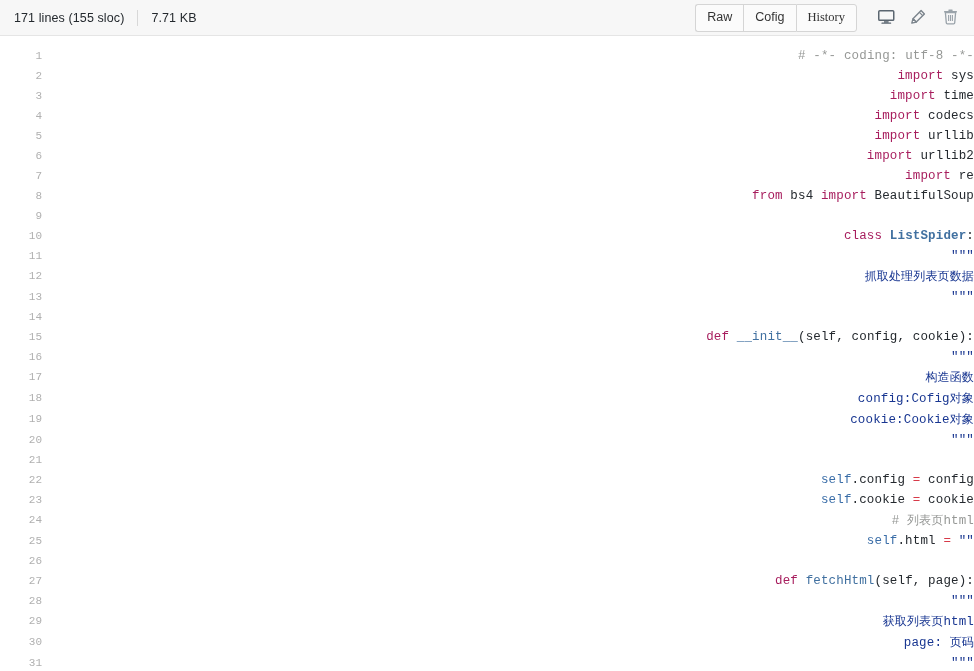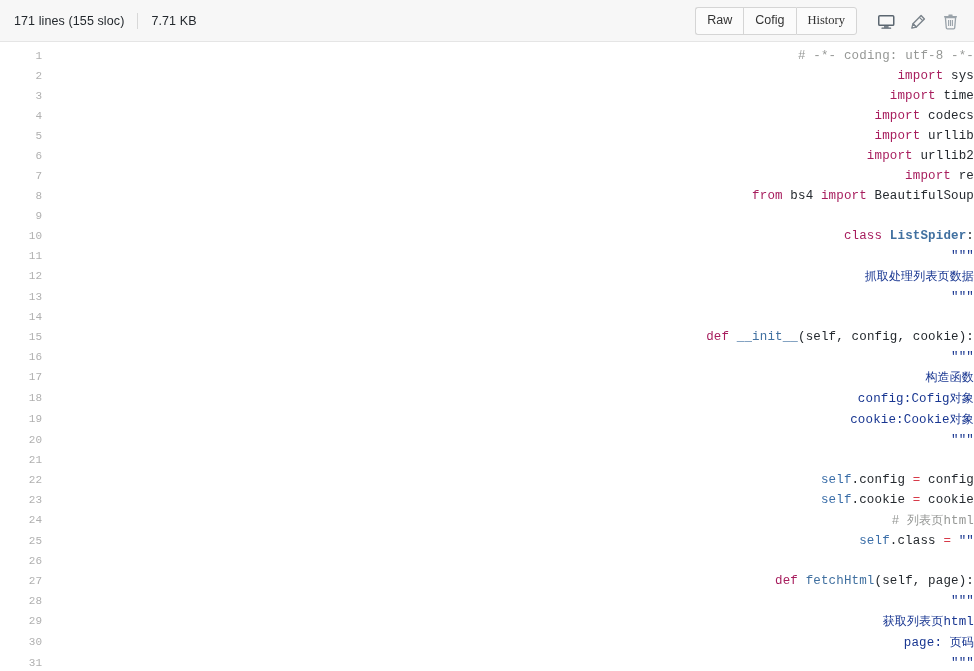--- a/index.html
+++ b/index.html
@@ -9,21 +9,21 @@
     overflow: hidden;
     background: #ffffff;
     font-family: "Liberation Sans", sans-serif;
     -webkit-font-smoothing: antialiased;
   }
 
   #app { width: 974px; height: 671px; position: relative; background:#fff; overflow:hidden; }
 
   
   .file-header {
-    height: 42px;
+    height: 36px;
     background: #f7f7f7;
     border-bottom: 1px solid #e5e5e5;
     display: flex;
     align-items: center;
     padding: 0 11px 0 14px;
     position: relative;
   }
   .meta-group { display: flex; align-items: center; flex: 1 1 auto; }
   .meta-text {
     font-family: "Liberation Sans", sans-serif;
@@ -32,21 +32,21 @@
     letter-spacing: .1px;
     white-space: nowrap;
   }
   .meta-divider {
     width: 1px;
     height: 16px;
     background: #d8d8d8;
     margin: 0 13px;
   }
 
-  .header-right { display: flex; align-items: flex-end; padding-left: 44px; }
+  .header-right { display: flex; align-items: flex-start; padding-left: 44px; }
 
   .btn-group { display: flex; align-items: stretch; margin-right: 10px; }
   .btn-group .btn {
     font-family: "Liberation Sans", sans-serif;
     font-size: 12.5px;
     color: #333333;
     background: #fbfbfb;
     border: 1px solid #d5d5d5;
     border-right-width: 0;
     padding: 5px 11px 6px;
@@ -260,21 +260,21 @@
           <tr>
             <td class="ln">23</td>
             <td class="lc"><span class="tok-txt">        </span><span class="tok-self">self</span><span class="tok-txt">.cookie </span><span class="tok-op">=</span><span class="tok-txt"> cookie</span></td>
           </tr>
           <tr>
             <td class="ln">24</td>
             <td class="lc"><span class="tok-com">        # </span><span class="tok-com cn">列表页</span><span class="tok-com">html</span></td>
           </tr>
           <tr>
             <td class="ln">25</td>
-            <td class="lc"><span class="tok-txt">        </span><span class="tok-self">self</span><span class="tok-txt">.class </span><span class="tok-op">=</span><span class="tok-txt"> </span><span class="tok-str">""</span></td>
+            <td class="lc"><span class="tok-txt">        </span><span class="tok-self">self</span><span class="tok-txt">.html </span><span class="tok-op">=</span><span class="tok-txt"> </span><span class="tok-str">""</span></td>
           </tr>
           <tr>
             <td class="ln">26</td>
             <td class="lc">​</td>
           </tr>
           <tr>
             <td class="ln">27</td>
             <td class="lc"><span class="tok-txt">    </span><span class="tok-kw">def</span><span class="tok-txt"> </span><span class="tok-fn">fetchHtml</span><span class="tok-txt">(self, page):</span></td>
           </tr>
           <tr>

